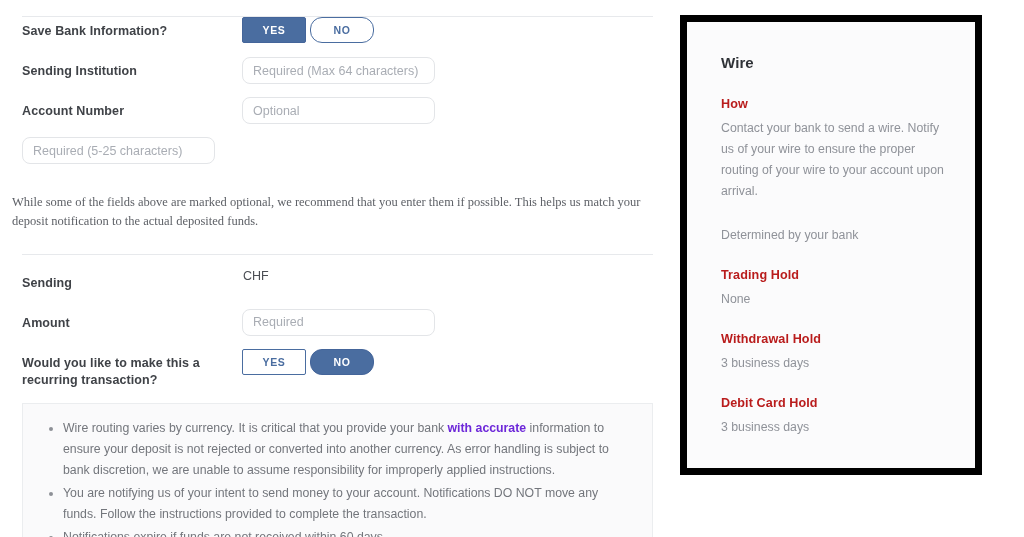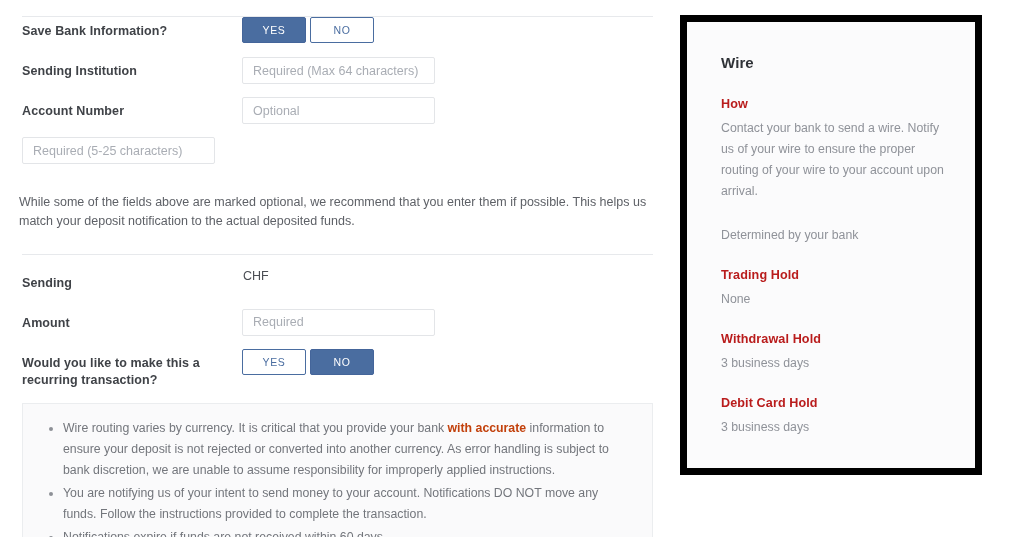--- a/index.html
+++ b/index.html
@@ -71,75 +71,77 @@
     align-items: center;
   }
 
   
   .text-input {
     width: 193px;
     height: 27px;
     box-sizing: border-box;
     border: 1px solid #e3e5e8;
     background: #ffffff;
-    border-radius: 2px;
+    border-radius: 8px;
     padding: 0 10px;
     font-family: "Liberation Sans", sans-serif;
     font-size: 12.5px;
     color: #5b5f66;
     outline: none;
   }
   .text-input::placeholder {
     color: #a9adb4;
   }
 
   
   .toggle-group {
     display: flex;
   }
   .toggle-btn {
     width: 64px;
     height: 26px;
     box-sizing: border-box;
     font-family: "Liberation Sans", sans-serif;
     font-size: 10.5px;
-    font-weight: normal;
+    font-weight: bold;
     letter-spacing: 0.6px;
     text-align: center;
     line-height: 24px;
     cursor: pointer;
     border: 1px solid #4a6da0;
     background: #ffffff;
     color: #4a6da0;
     border-radius: 2px;
     user-select: none;
   }
   .toggle-btn.selected {
     background: #4a6da0;
     border-color: #44659a;
     color: #ffffff;
   }
   .toggle-btn + .toggle-btn {
     margin-left: 4px;
+    border-radius: 12px;
   }
 
   
   .static-value {
     font-size: 12.5px;
     color: #4b4e54;
     padding-left: 1px;
   }
 
   
   .helper-note {
-    margin: 16px 22px 0 19px;
+    margin: 16px 22px 0 12px;
     font-size: 12.5px;
     line-height: 1.55;
     color: #5e6167;
     max-width: 632px;
+    font-family: Liberation Serif, serif;
   }
 
   
   #notes-panel {
     margin: 14px 22px 0 22px;
     box-sizing: border-box;
     width: 631px;
     border: 1px solid #ebedef;
     background: #fafafb;
     padding: 14px 18px 14px 14px;
@@ -152,21 +154,21 @@
   #notes-panel li {
     font-size: 12.3px;
     line-height: 1.72;
     color: #73767c;
     margin: 0 0 2px 0;
   }
   #notes-panel li::marker {
     color: #8d9097;
   }
   #notes-panel li b {
-    color: #c2410c;
+    color: #6d28d9;
     font-weight: bold;
   }
 
   
   #info-card {
     box-sizing: border-box;
     width: 302px;
     min-height: 410px;
     border: 7px solid #000000;
     background: #fbfbfc;

